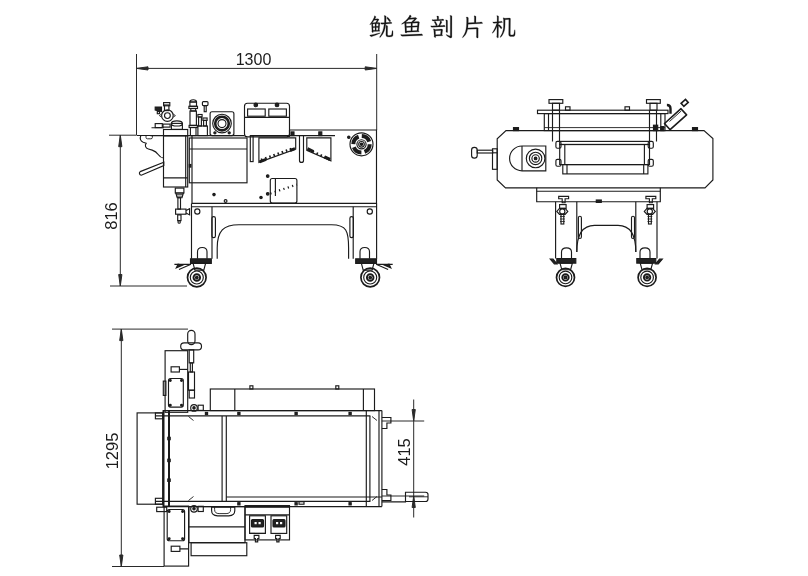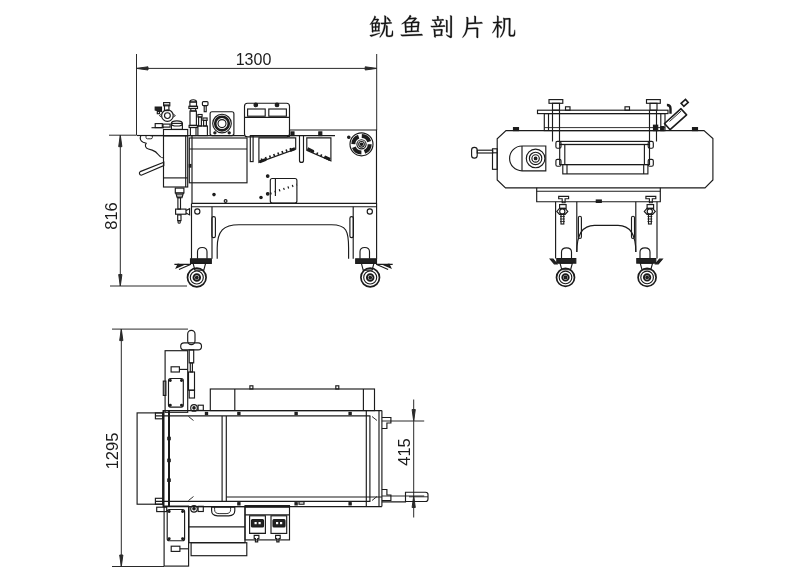--- a/index.html
+++ b/index.html
@@ -1,16 +1,16 @@
 <!DOCTYPE html>
 <html><head>
 <meta charset="utf-8">
 <style>
 html,body{margin:0;padding:0;background:#fff;}
-#page{position:relative;width:808px;height:576px;background:#fff;overflow:hidden;}
+#page{position:relative;width:808px;height:576px;background:#fff;overflow:hidden;border-radius:14px;}
 svg{position:absolute;top:0;left:0;}
 text{font-family:"Liberation Sans",sans-serif;fill:#1c1c1c;}
 </style>
 </head>
 <body>
 <div id="page">
 <svg width="808" height="576" viewBox="0 0 808 576">
 <g id="dims" stroke="#2a2a2a" stroke-width="1" fill="none">
 
   <line x1="136.5" y1="54" x2="136.5" y2="135.2"></line>

